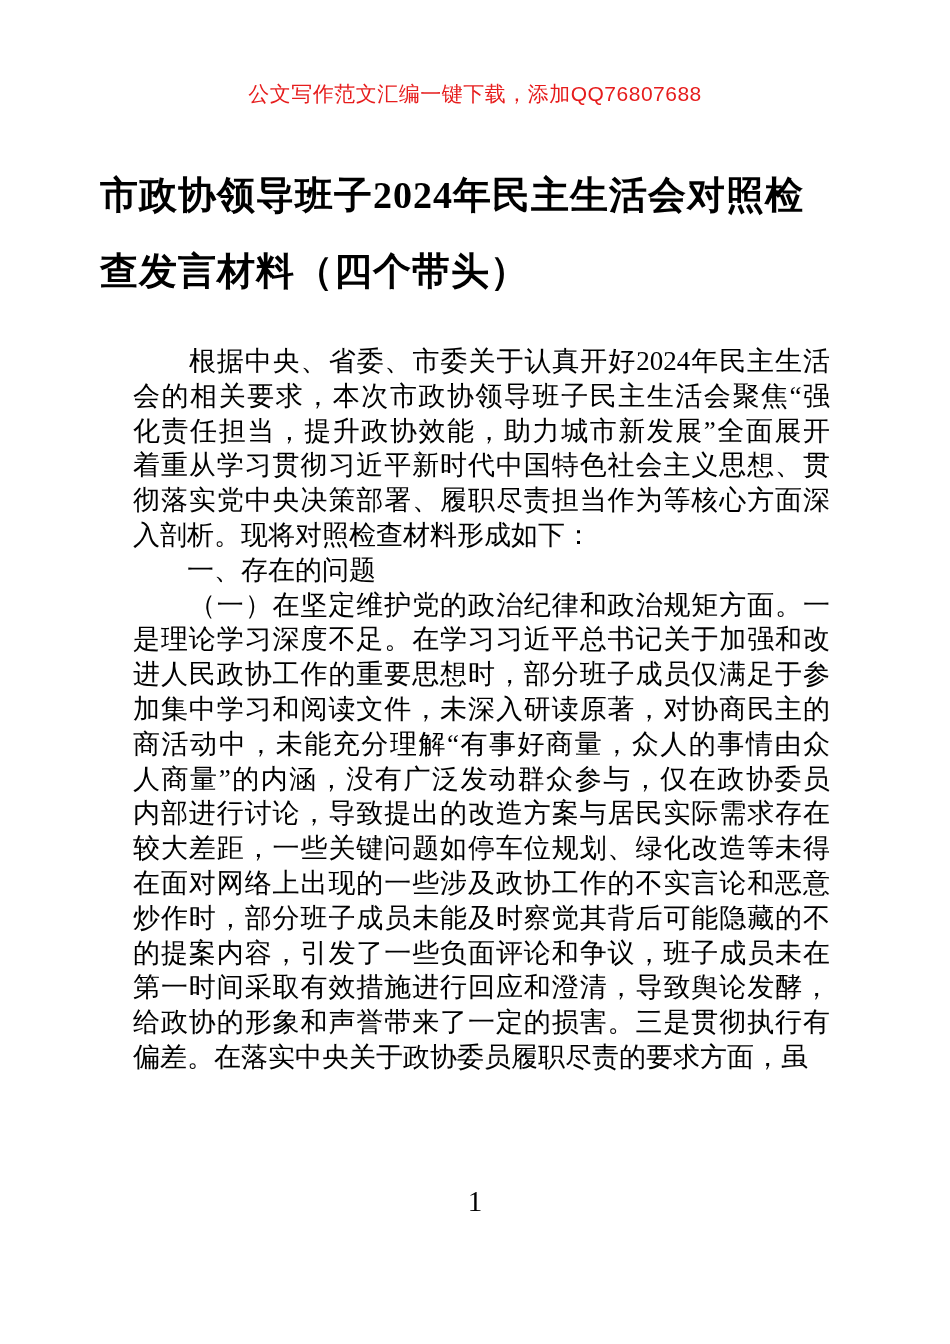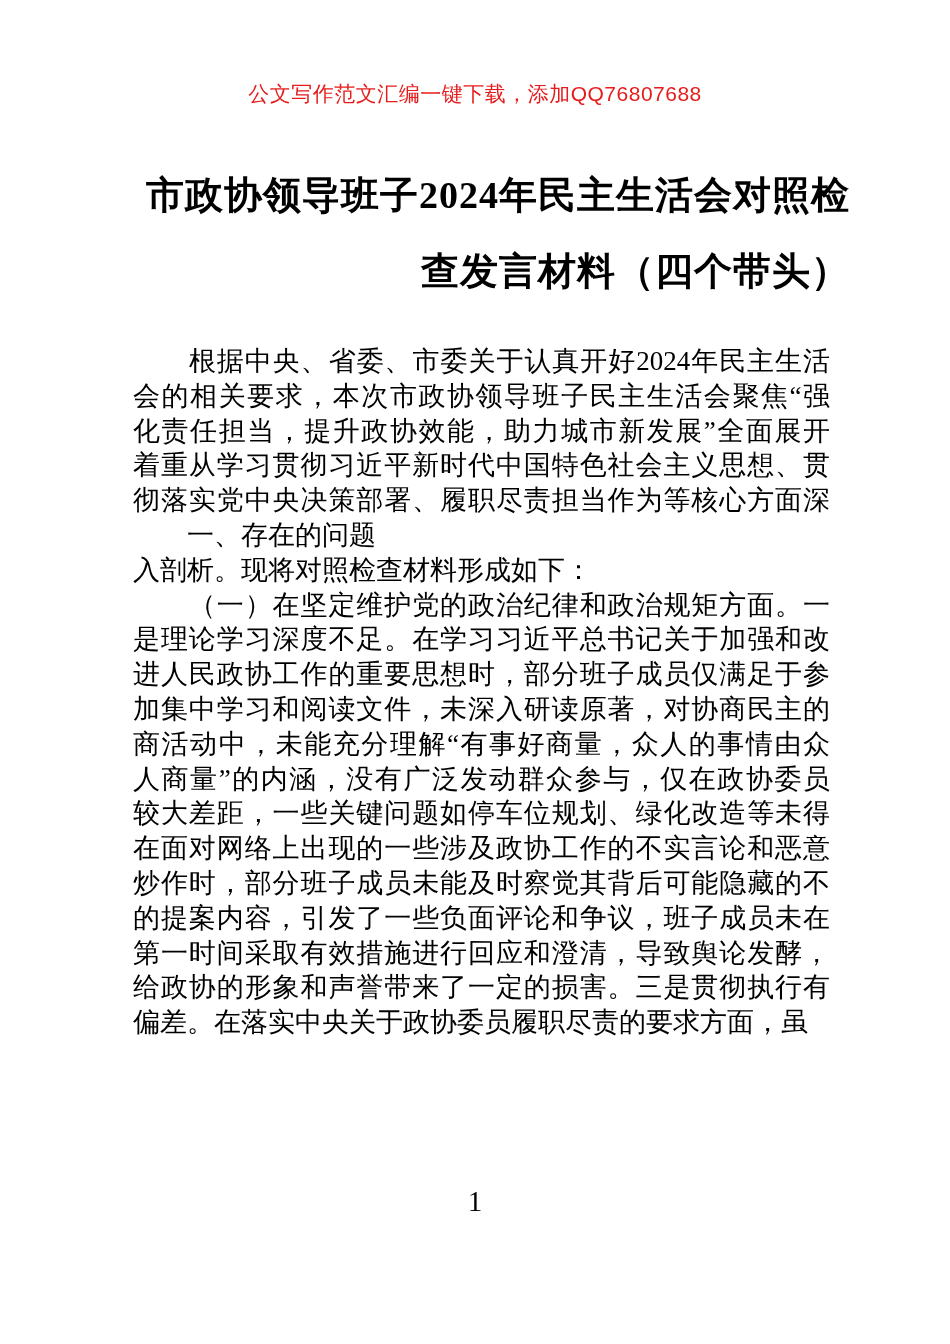--- a/index.html
+++ b/index.html
@@ -27,21 +27,21 @@
     font-size: 21px;
     line-height: 26px;
     font-weight: 400;
     letter-spacing: 0.5px;
   }
   .doc-title {
     position: absolute;
     top: 157px;
     left: 100px;
     width: 750px;
-    text-align: right;
+    text-align: left;
     font-weight: bold;
     font-size: 38px;
     line-height: 76px;
     letter-spacing: 1px;
   }
   .doc-body {
     position: absolute;
     top: 344px;
     left: 133px;
     width: 697px;
@@ -79,28 +79,29 @@
     <div>市政协领导班子2024年民主生活会对照检</div>
     <div>查发言材料（四个带头）</div>
   </div>
 
   <div class="doc-body">
       <div class="text-line">　　根据中央、省委、市委关于认真开好2024年民主生活</div>
       <div class="text-line">会的相关要求，本次市政协领导班子民主生活会聚焦“强</div>
       <div class="text-line">化责任担当，提升政协效能，助力城市新发展”全面展开</div>
       <div class="text-line">着重从学习贯彻习近平新时代中国特色社会主义思想、贯</div>
       <div class="text-line">彻落实党中央决策部署、履职尽责担当作为等核心方面深</div>
+      <div class="text-line para-end">入剖析。现将对照检查材料形成如下：</div>
       <div class="text-line para-end">　　一、存在的问题</div>
-      <div class="text-line para-end">入剖析。现将对照检查材料形成如下：</div>
       <div class="text-line">　　（一）在坚定维护党的政治纪律和政治规矩方面。一</div>
       <div class="text-line">是理论学习深度不足。在学习习近平总书记关于加强和改</div>
       <div class="text-line">进人民政协工作的重要思想时，部分班子成员仅满足于参</div>
       <div class="text-line">加集中学习和阅读文件，未深入研读原著，对协商民主的</div>
       <div class="text-line">商活动中，未能充分理解“有事好商量，众人的事情由众</div>
       <div class="text-line">人商量”的内涵，没有广泛发动群众参与，仅在政协委员</div>
+      <div class="text-line">内部进行讨论，导致提出的改造方案与居民实际需求存在</div>
       <div class="text-line">较大差距，一些关键问题如停车位规划、绿化改造等未得</div>
       <div class="text-line">在面对网络上出现的一些涉及政协工作的不实言论和恶意</div>
       <div class="text-line">炒作时，部分班子成员未能及时察觉其背后可能隐藏的不</div>
       <div class="text-line">的提案内容，引发了一些负面评论和争议，班子成员未在</div>
       <div class="text-line">第一时间采取有效措施进行回应和澄清，导致舆论发酵，</div>
       <div class="text-line">给政协的形象和声誉带来了一定的损害。三是贯彻执行有</div>
       <div class="text-line para-end">偏差。在落实中央关于政协委员履职尽责的要求方面，虽</div>
     </div>
 
   <div class="page-number">1</div>

